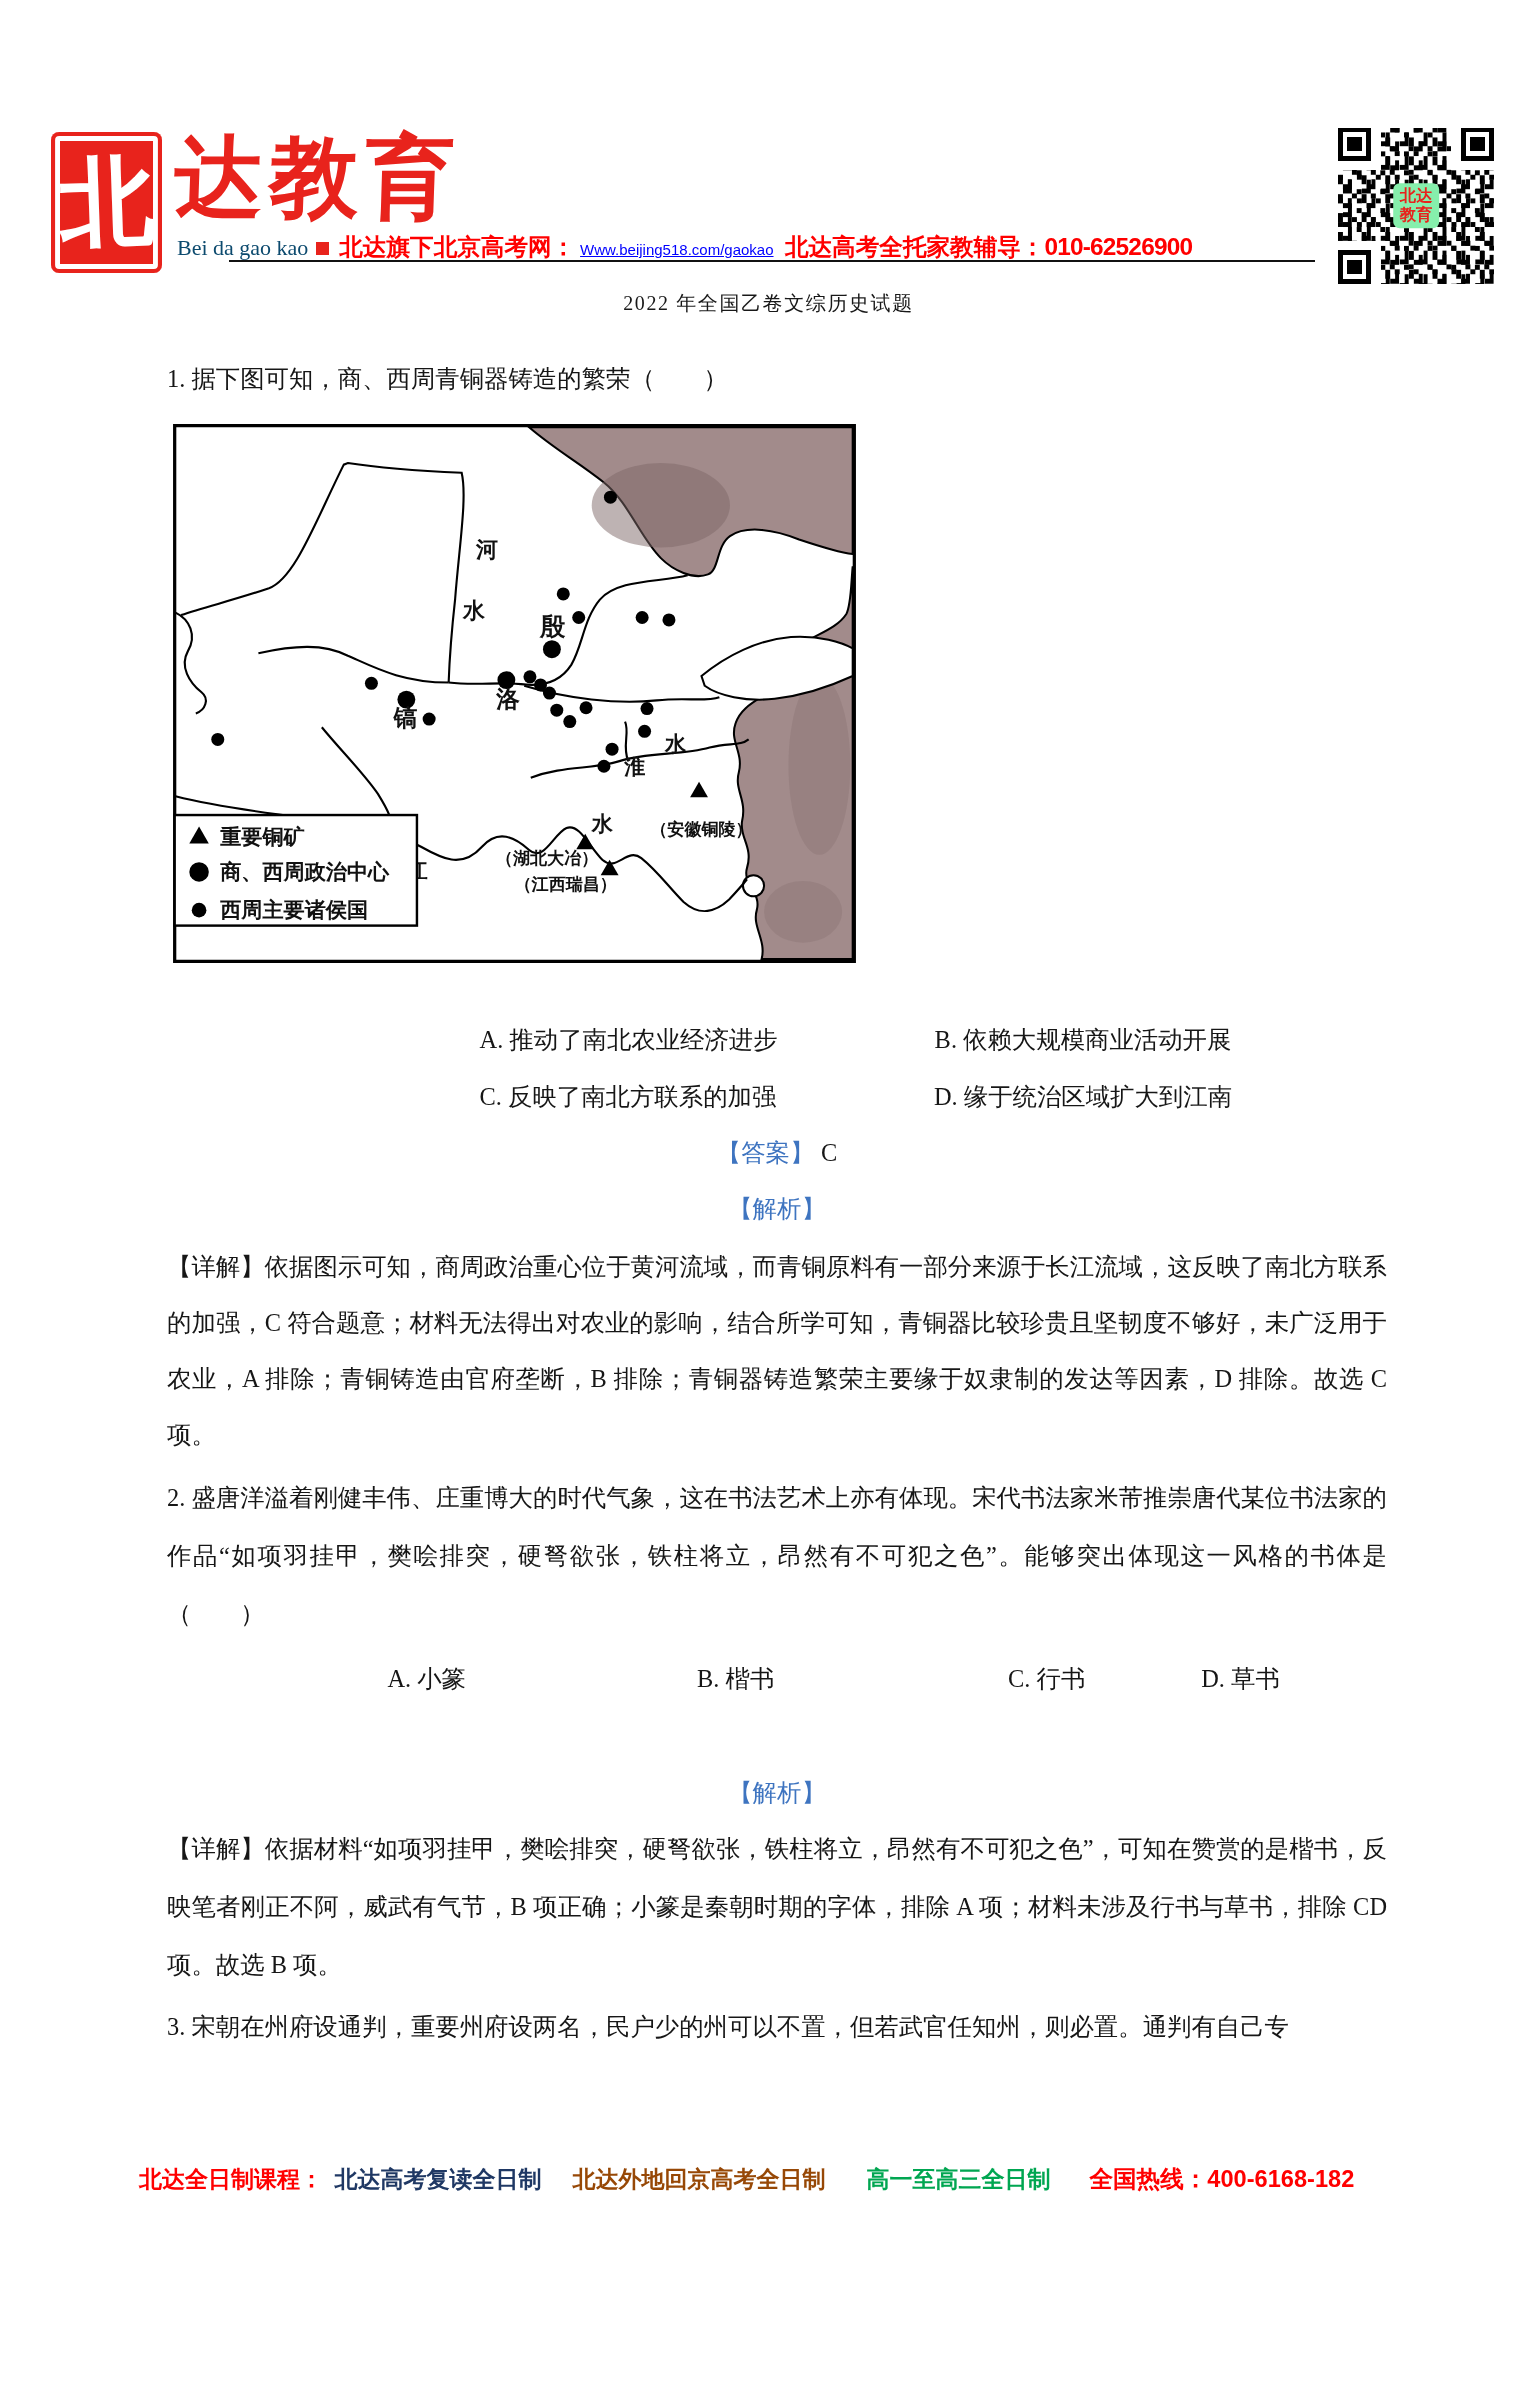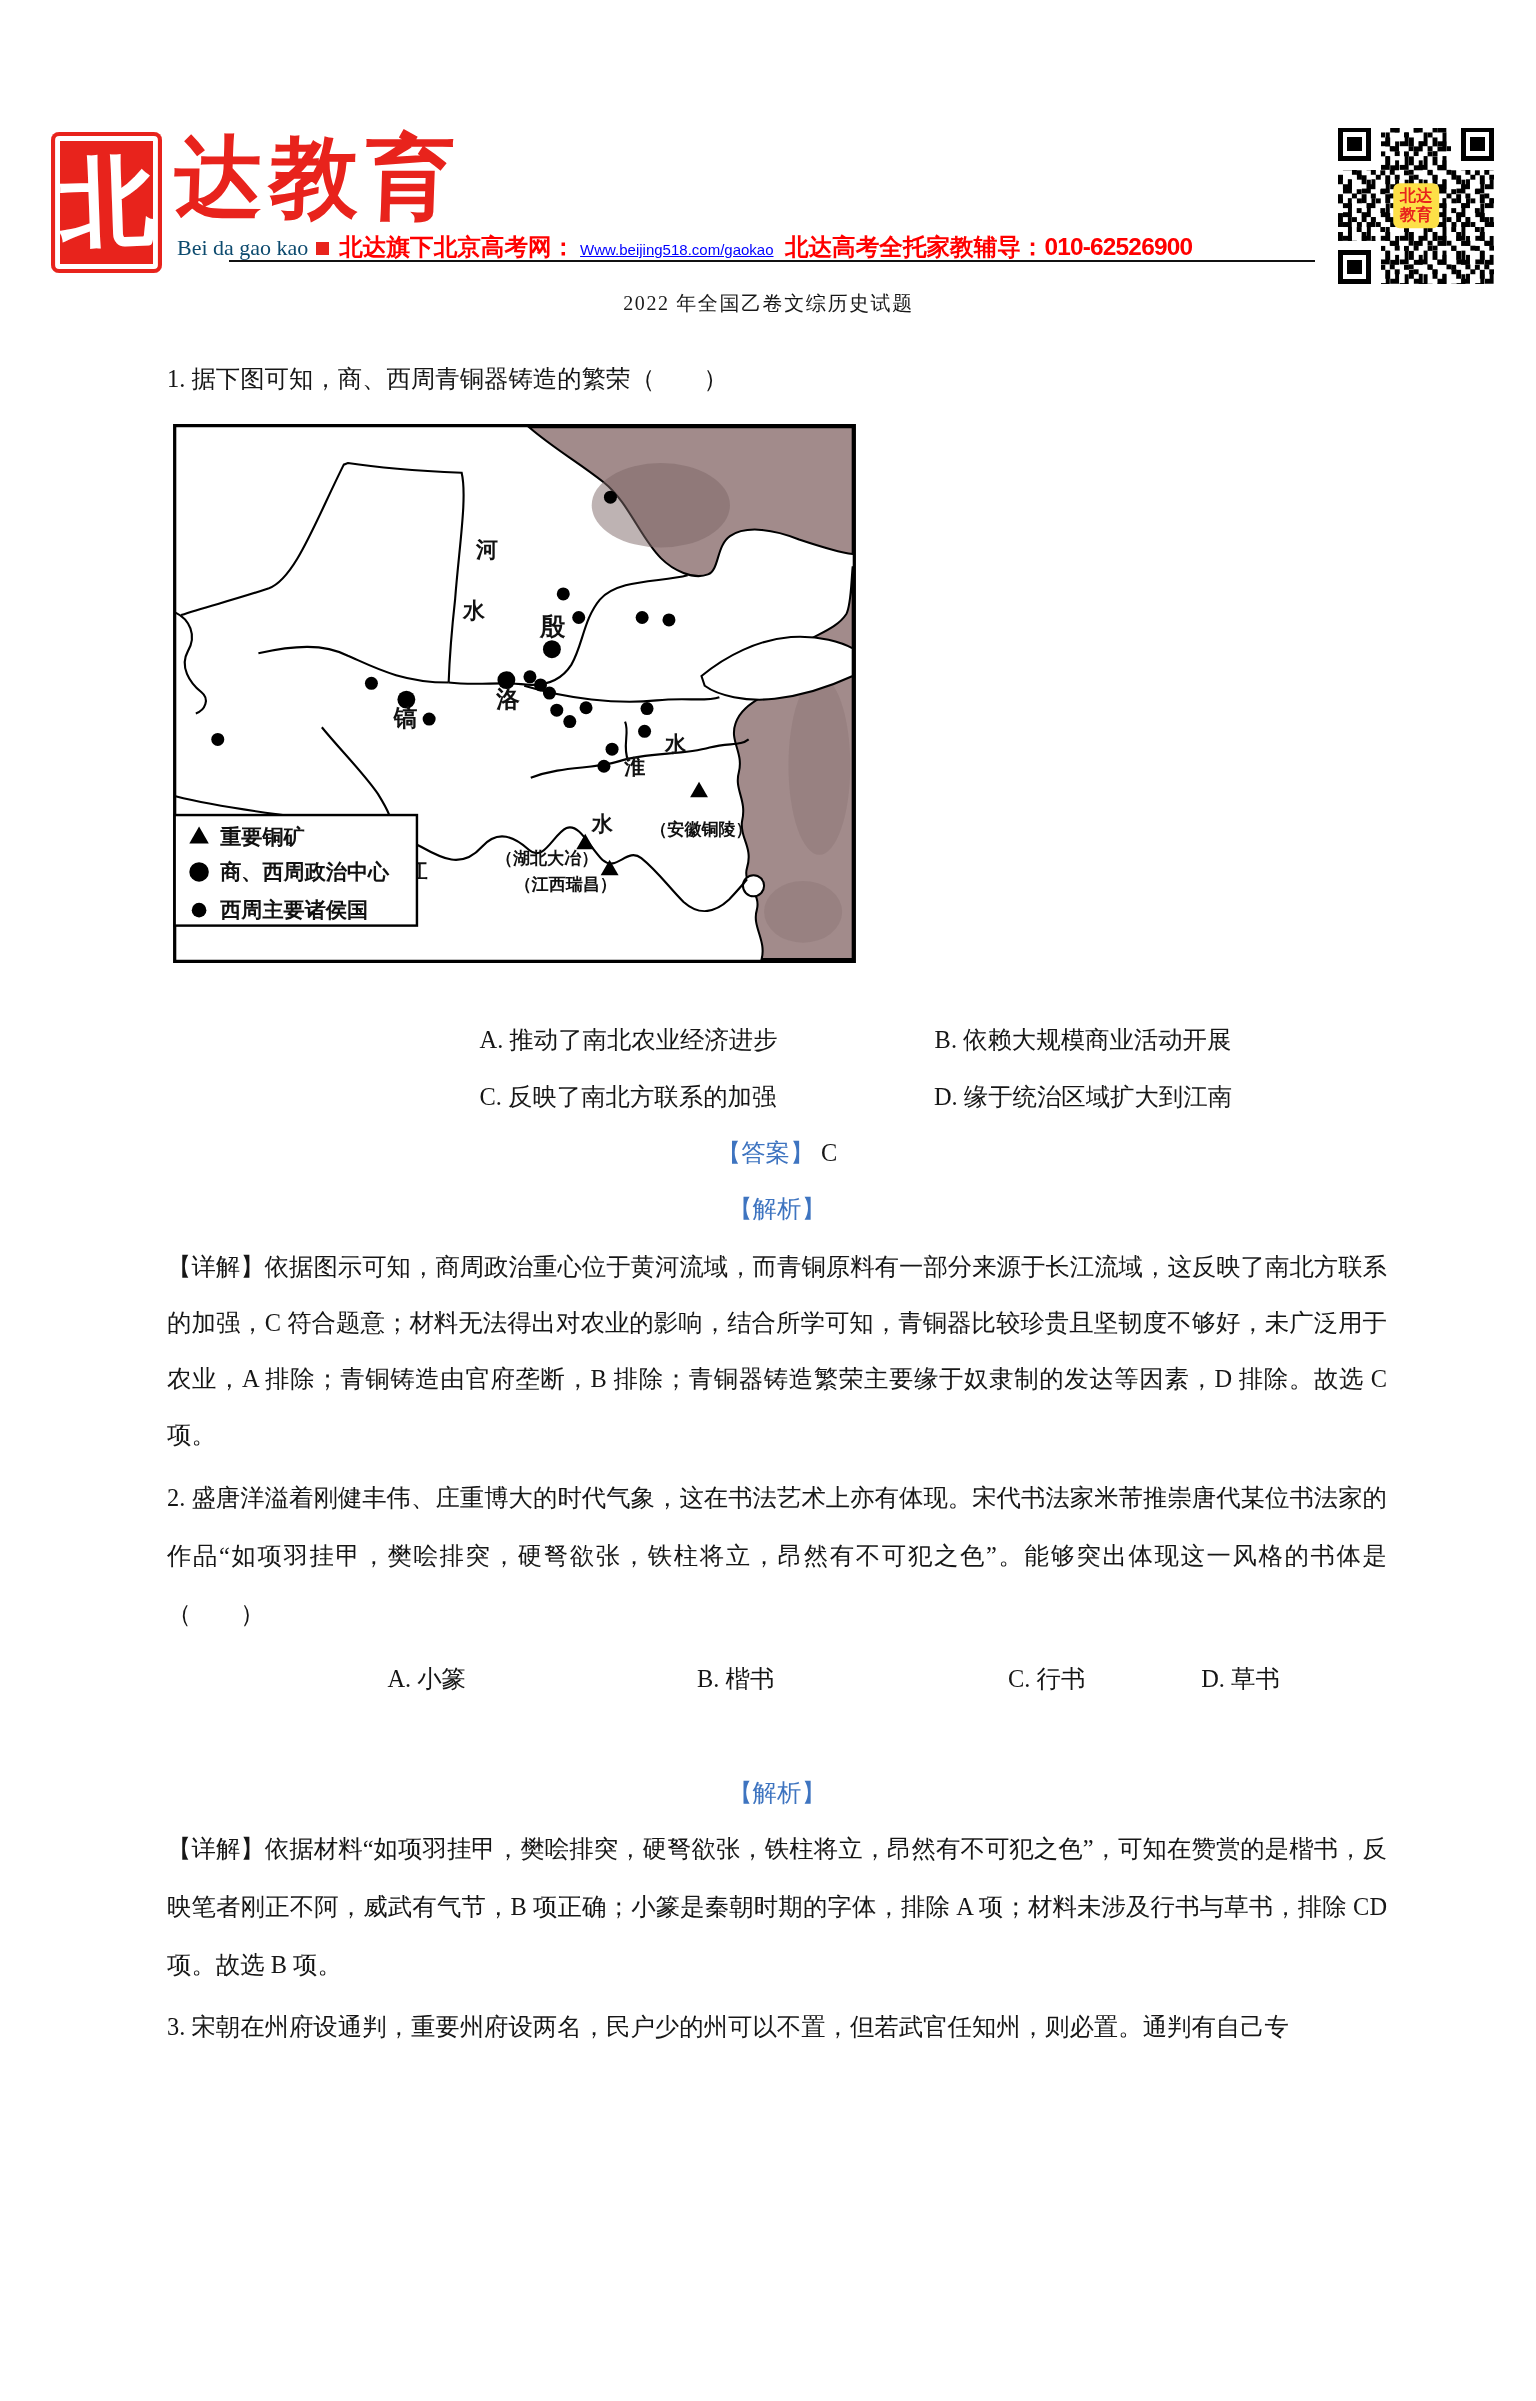--- a/index.html
+++ b/index.html
@@ -16,21 +16,21 @@
   .tagline{position:absolute;left:177px;top:233px;white-space:nowrap;font-size:21px;line-height:28px;}
   .tagline .pinyin{color:#0c4a6e;font-size:22px;}
   .tagline .sq{display:inline-block;width:13px;height:13px;background:#e8231c;margin:0 9.8px 0 8.1px;}
   .tagline .red{color:#ff0000;font-weight:bold;font-size:23.6px;font-family:"Liberation Sans","DejaVu Sans",sans-serif;}
   .tagline a{color:#0000ff;font-size:15px;text-decoration:underline;font-family:"Liberation Sans","DejaVu Sans",sans-serif;margin:0 11.4px 0 4.9px;}
   .tagline .phone{color:#ff0000;font-weight:bold;font-size:24.4px;font-family:"Liberation Sans","DejaVu Sans",sans-serif;letter-spacing:-0.8px;}
   .rule{position:absolute;left:229px;top:260px;width:1086px;height:2.4px;background:#111;}
   .qr{position:absolute;left:1338px;top:126px;width:156px;height:159px;}
   .qr svg{width:100%;height:100%;}
   .qr-label{position:absolute;left:50%;top:50%;transform:translate(-50%,-50%);
-            background:#fde047;border-radius:6.5px;padding:3.3px 6.5px;text-align:center;
+            background:#86efac;border-radius:6.5px;padding:3.3px 6.5px;text-align:center;
             color:#e8231c;font-weight:bold;font-size:16.3px;line-height:19.5px;}
 
   
   .doc-title{position:absolute;left:0;top:290px;width:100%;margin:0;text-align:center;
              font-size:20px;font-weight:normal;letter-spacing:1.6px;}
   .para{position:absolute;left:167px;width:1220px;font-size:24.4px;line-height:56px;
         text-align:justify;color:#161616;}
   .opts{text-align:center;}
   .blue{color:#3e74c0;}
   .ans-letter{margin-left:6.5px;}
@@ -244,15 +244,18 @@
 
   <div class="para opts" style="top:1765px">
     <span class="blue">【解析】</span>
   </div>
   <div class="para" style="top:1820px;line-height:58px">
     <span>【详解】</span><span>依据材料“如项羽挂甲，樊哙排突，硬弩欲张，铁柱将立，昂然有不可犯之色”，可知在赞赏的是楷书，反映笔者刚正不阿，威武有气节，B 项正确；小篆是秦朝时期的字体，排除 A 项；材料未涉及行书与草书，排除 CD 项。故选 B 项。</span>
   </div>
 
   <div class="para" style="top:1999px">3. 宋朝在州府设通判，重要州府设两名，民户少的州可以不置，但若武官任知州，则必置。通判有自己专</div>
 
+  <div class="footer">
+    <span class="f-red">北达全日制课程：</span><span class="f-blue">北达高考复读全日制</span><span class="f-brown">北达外地回京高考全日制</span><span class="f-green">高一至高三全日制</span><span class="f-hot">全国热线：400-6168-182</span>
+  </div>
 
 </div>
 
 
 </body></html>

